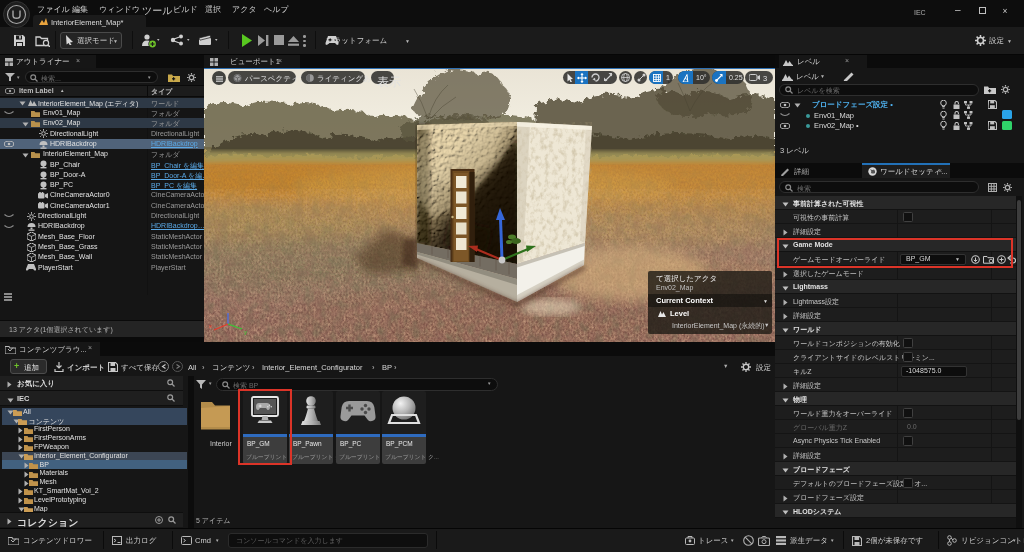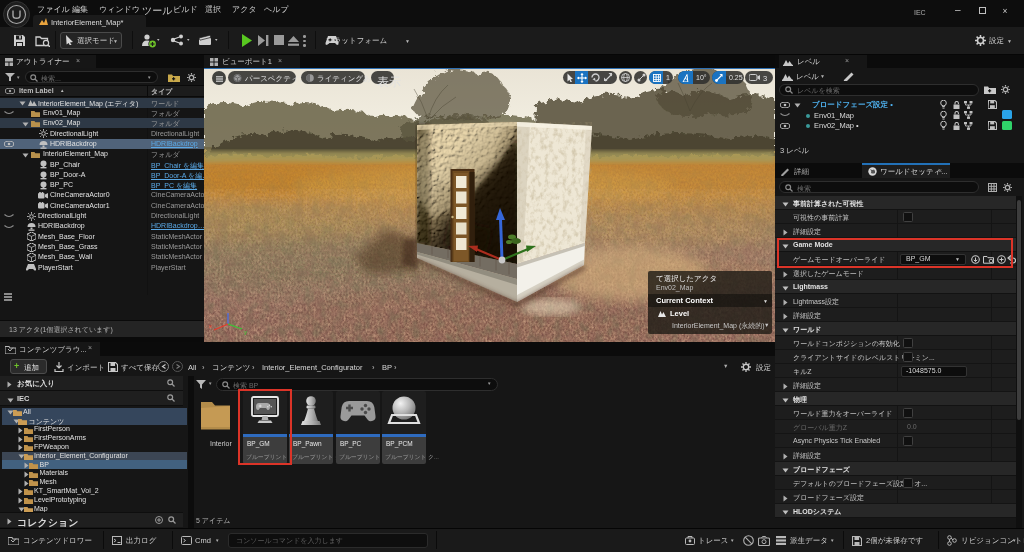--- a/index.html
+++ b/index.html
@@ -321,21 +321,21 @@
 <div class="tx" style="left:9px;top:325px;font-size:7px;color:#b2b2b2;font-weight:normal;">13 アクタ(1個選択されています)</div>
 <div class="a" style="left:0px;top:337px;width:204px;height:5px;background:#0a0a0a"></div>
 <div class="a" style="left:204px;top:55px;width:571px;height:13px;background:#0a0a0a"></div>
 <div class="a" style="left:204px;top:55px;width:96px;height:13px;background:#161616"></div>
 <svg class="a" style="left:210px;top:58px" width="8" height="8">
     <rect width="3.5" height="3.5" fill="#b0b0b0"></rect>
     <rect x="4.5" width="3.5" height="3.5" fill="#b0b0b0"></rect>
     <rect y="4.5" width="3.5" height="3.5" fill="#b0b0b0"></rect>
     <rect x="4.5" y="4.5" width="3.5" height="3.5" fill="#b0b0b0"></rect>
   </svg>
-<div class="tx" style="left:222px;top:57px;font-size:7.5px;color:#d4d4d4;font-weight:normal;">ビューポート1</div>
+<div class="tx" style="left:230px;top:57px;font-size:7.5px;color:#d4d4d4;font-weight:normal;">ビューポート1</div>
 <div class="tx" style="left:278px;top:56.5px;font-size:7px;color:#9a9a9a;font-weight:normal;">×</div>
 <div class="a" style="left:204px;top:67.5px;width:571px;height:1.5px;background:#2e6fb2"></div>
 <svg class="a" style="left:204px;top:69px" width="571" height="273" viewBox="0 0 571 273">
 <defs>
 <linearGradient id="sky" x1="0" y1="0" x2="0" y2="1">
  <stop offset="0" stop-color="#eae4d6"></stop>
         <stop offset="0.6" stop-color="#f2eee1"></stop>
         <stop offset="1" stop-color="#f9f5ea"></stop>
 </linearGradient>
 <linearGradient id="gnd" x1="0" y1="0" x2="0" y2="1">
@@ -966,21 +966,21 @@
   </svg>
 <div class="tx" style="left:19px;top:344.5px;font-size:7.5px;color:#d4d4d4;font-weight:normal;">コンテンツブラウ...</div>
 <div class="tx" style="left:88px;top:344px;font-size:7px;color:#9a9a9a;font-weight:normal;">×</div>
 <div class="a" style="left:10px;top:359px;width:37px;height:15px;background:#2b2b2b;border:1px solid #4c4c4c;border-radius:3px"></div>
 <div class="tx" style="left:14px;top:361px;font-size:9px;color:#6fc32a;font-weight:bold;">+</div>
 <div class="tx" style="left:24px;top:362.5px;font-size:7.5px;color:#e8e8e8;font-weight:normal;">追加</div>
 <svg class="a" style="left:54px;top:361.5px" width="10" height="10">
     <path d="M5 0 V6 M2.5 3.5 L5 6 L7.5 3.5" stroke="#c8c8c8" stroke-width="1.2" fill="none"></path>
     <path d="M1 7 V9.5 H9 V7" stroke="#c8c8c8" stroke-width="1.2" fill="none"></path>
   </svg>
-<div class="tx" style="left:67px;top:362.5px;font-size:7.5px;color:#d0d0d0;font-weight:normal;">インポート</div>
+<div class="tx" style="left:67px;top:362.5px;font-size:7.5px;color:#d0d0d0;font-weight:bold;">インポート</div>
 <svg class="a" style="left:108px;top:361.5px" width="10" height="10">
     <path d="M0.5 0.5 h7 l2 2 v7 h-9 z" fill="none" stroke="#c8c8c8" stroke-width="1.1"></path>
     <rect x="2.5" y="1" width="4.5" height="3" fill="#c8c8c8"></rect>
     <rect x="2.5" y="6" width="5" height="3.5" fill="#c8c8c8"></rect>
   </svg>
 <div class="tx" style="left:121px;top:362.5px;font-size:7.5px;color:#d0d0d0;font-weight:normal;">すべて保存</div>
 <svg class="a" style="left:158px;top:361px" width="11" height="11">
     <circle cx="5.5" cy="5.5" r="5" fill="none" stroke="#888" stroke-width="1"></circle>
     <path d="M7.5 3.5 L4.5 5.5 L7.5 7.5" stroke="#c8c8c8" stroke-width="1.2" fill="none"></path>
   </svg>

